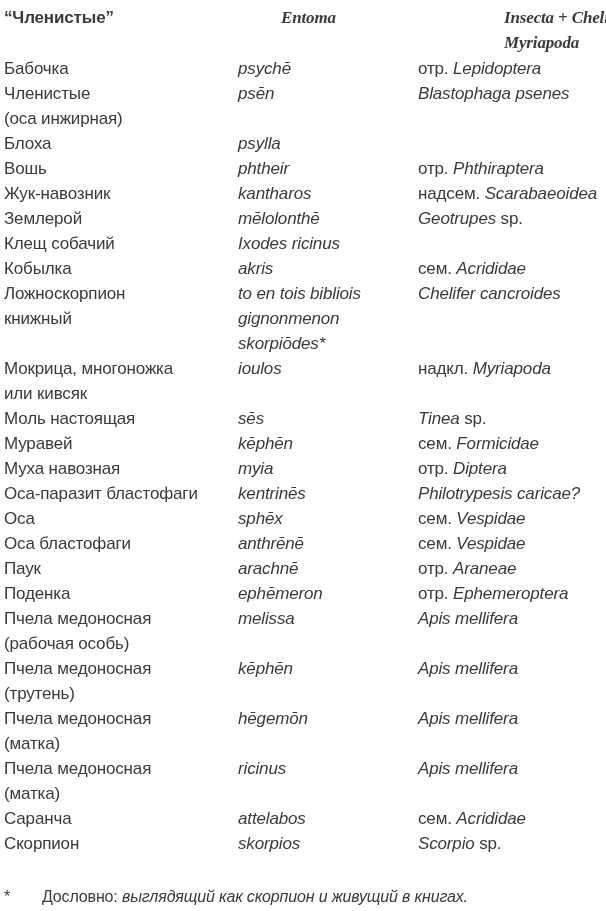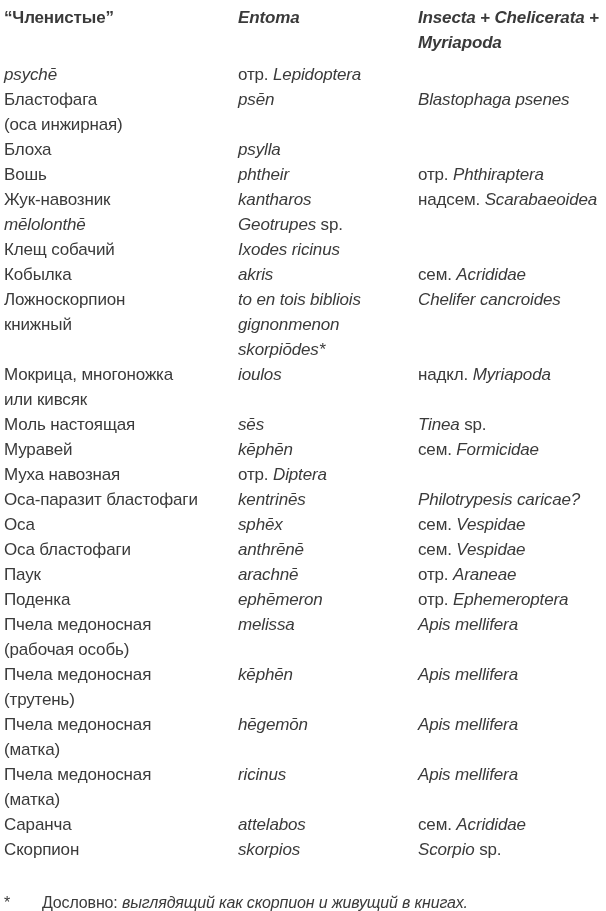--- a/index.html
+++ b/index.html
@@ -24,22 +24,22 @@
     display: grid;
     grid-template-columns: 234px 180px 184px;
     align-items: start;
   }
   .ln {
     line-height: 25px;
     white-space: nowrap;
   }
   .header .ln { font-weight: bold; }
   .header .greek-col .ln,
-  .header .taxon-col .ln { font-style: italic; }
-  .header { margin-bottom: 7px; }
+  .header .taxon-col .ln { font-style: italic; font-family: Liberation Serif, serif; }
+  .header { margin-bottom: 1px; gap: 43px; }
   .greek-col .ln { font-style: italic; }
   .it { font-style: italic; }
   .up { font-style: normal; }
   #footnote {
     display: flex;
     margin-top: 30px;
     font-size: 16px;
     line-height: 22px;
   }
   #footnote .marker {
@@ -61,30 +61,33 @@
         <div class="ln">Entoma</div>
       </div>
     <div class="taxon-col">
         <div class="ln">Insecta + Chelicerata +</div>
         <div class="ln">Myriapoda</div>
       </div>
   </div>
 
   <div id="table-body">
       <div class="grid-row">
+        <div class="name-col">
+          <div class="ln">Бабочка</div>
+        </div>
         <div class="greek-col">
           <div class="ln">psychē</div>
         </div>
         <div class="taxon-col">
           <div class="ln"><span class="up">отр. </span><span class="it">Lepidoptera</span><span class="up"></span></div>
         </div>
       </div>
       <div class="grid-row">
         <div class="name-col">
-          <div class="ln">Бластофага</div>
+          <div class="ln">Членистые</div>
           <div class="ln">(оса инжирная)</div>
         </div>
         <div class="greek-col">
           <div class="ln">psēn</div>
         </div>
         <div class="taxon-col">
           <div class="ln"><span class="up"></span><span class="it">Blastophaga psenes</span><span class="up"></span></div>
         </div>
       </div>
       <div class="grid-row">
@@ -111,20 +114,23 @@
           <div class="ln">Жук-навозник</div>
         </div>
         <div class="greek-col">
           <div class="ln">kantharos</div>
         </div>
         <div class="taxon-col">
           <div class="ln"><span class="up">надсем. </span><span class="it">Scarabaeoidea</span><span class="up"></span></div>
         </div>
       </div>
       <div class="grid-row">
+        <div class="name-col">
+          <div class="ln">Землерой</div>
+        </div>
         <div class="greek-col">
           <div class="ln">mēlolonthē</div>
         </div>
         <div class="taxon-col">
           <div class="ln"><span class="up"></span><span class="it">Geotrupes</span><span class="up"> sp.</span></div>
         </div>
       </div>
       <div class="grid-row">
         <div class="name-col">
           <div class="ln">Клещ собачий</div>
@@ -188,20 +194,23 @@
         <div class="greek-col">
           <div class="ln">kēphēn</div>
         </div>
         <div class="taxon-col">
           <div class="ln"><span class="up">сем. </span><span class="it">Formicidae</span><span class="up"></span></div>
         </div>
       </div>
       <div class="grid-row">
         <div class="name-col">
           <div class="ln">Муха навозная</div>
+        </div>
+        <div class="greek-col">
+          <div class="ln">myia</div>
         </div>
         <div class="taxon-col">
           <div class="ln"><span class="up">отр. </span><span class="it">Diptera</span><span class="up"></span></div>
         </div>
       </div>
       <div class="grid-row">
         <div class="name-col">
           <div class="ln">Оса-паразит бластофаги</div>
         </div>
         <div class="greek-col">

